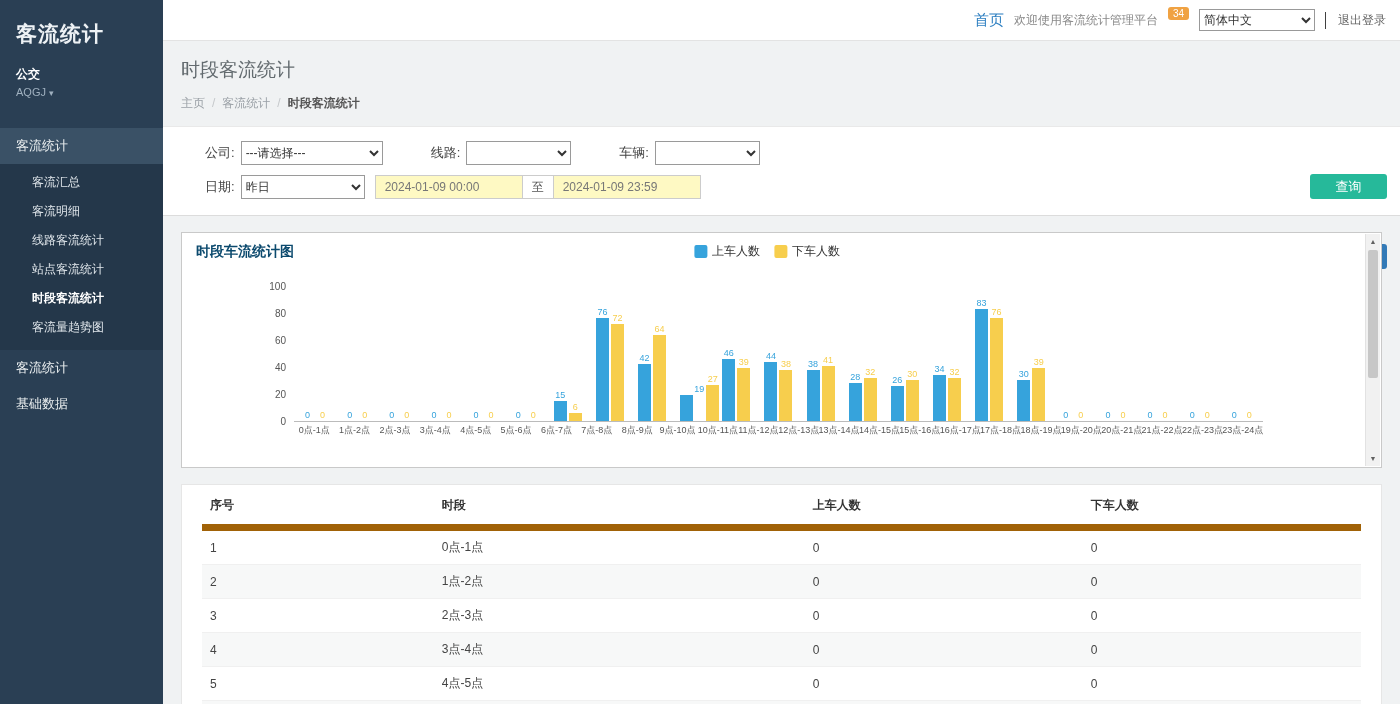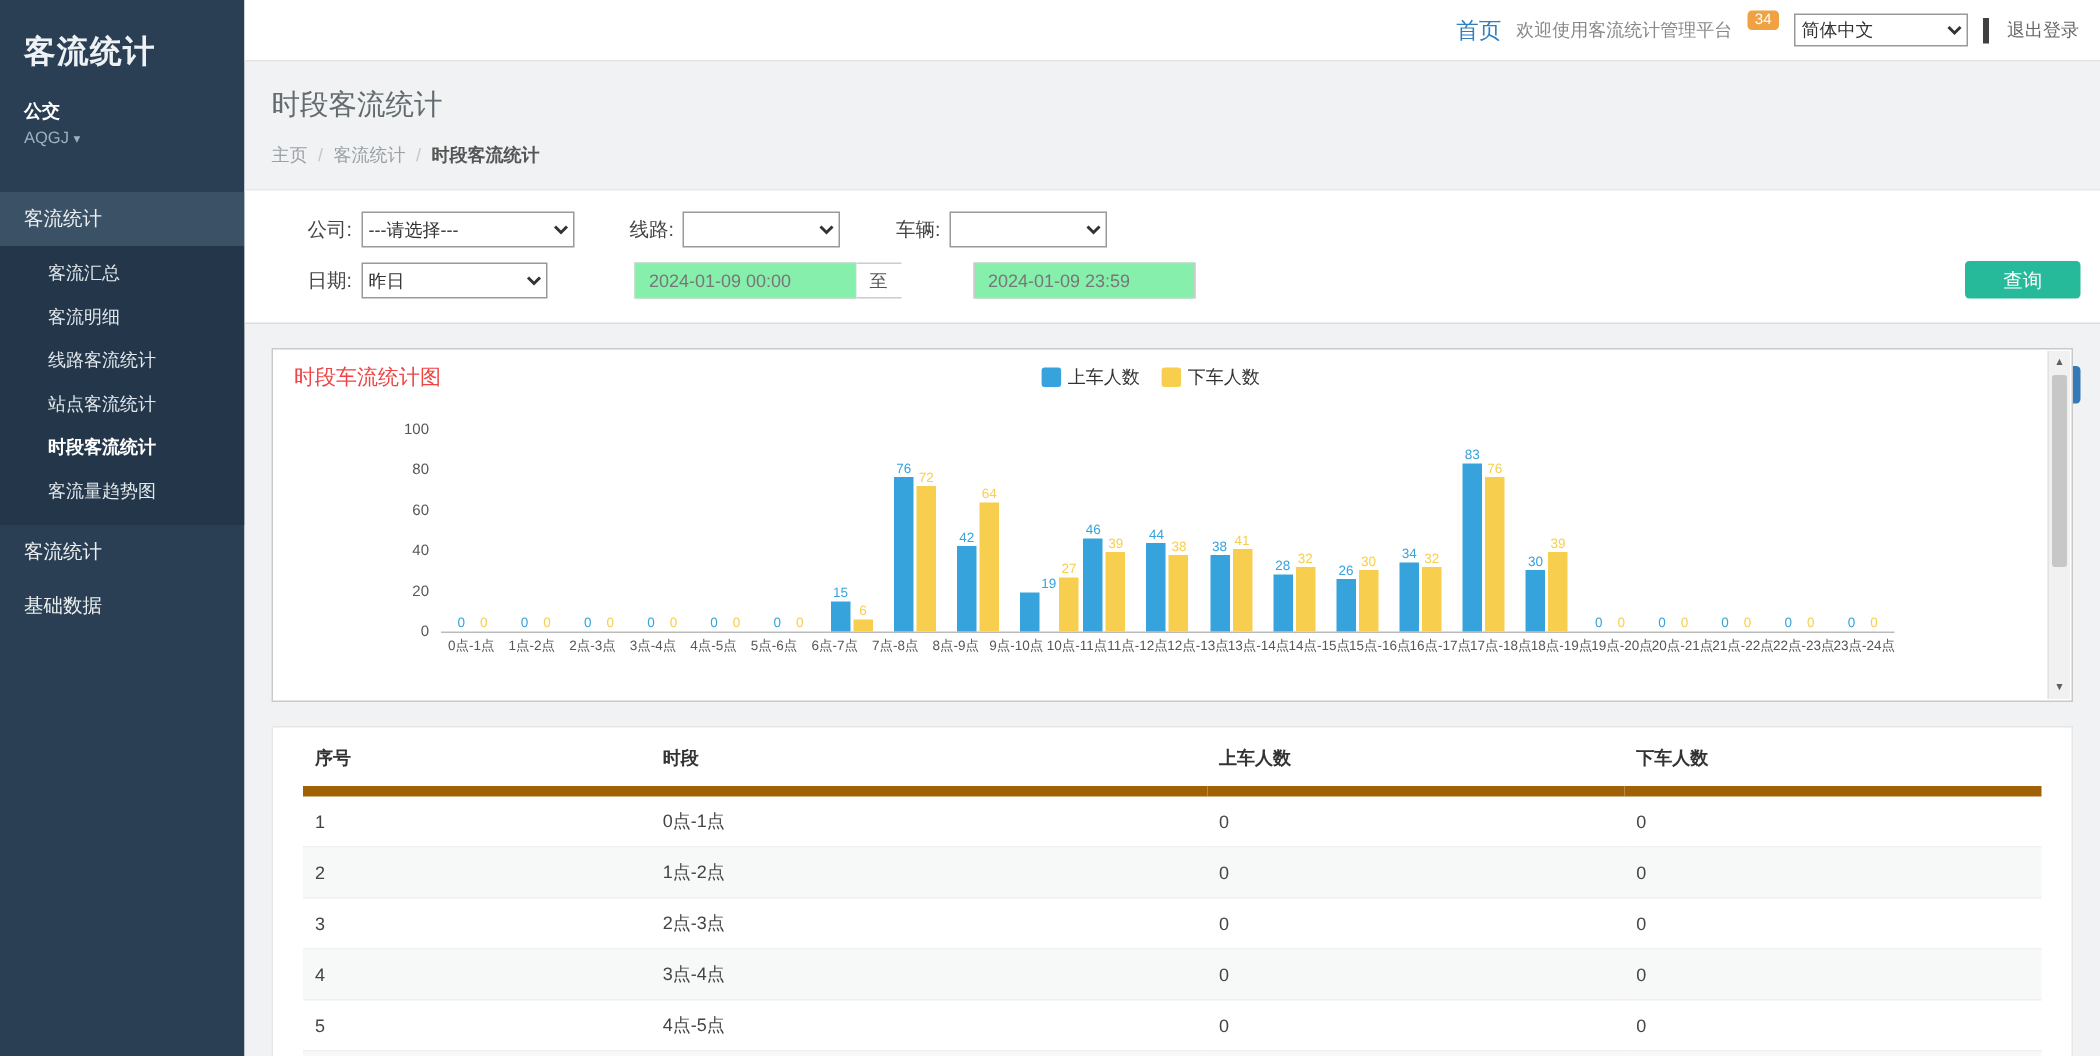--- a/index.html
+++ b/index.html
@@ -21,52 +21,52 @@
   .submenu-item.active { color:#ffffff; font-weight:bold; }
 
   
   .main { flex:1; display:flex; flex-direction:column; overflow:hidden; background:#f0f2f3; }
 
   .topbar { height:41px; background:#ffffff; border-bottom:1px solid #e3e3e3; display:flex; align-items:center; justify-content:flex-end; gap:10px; padding:0 14px; flex-shrink:0; }
   .home-link { color:#2d7fc1; font-size:15px; cursor:pointer; }
   .welcome-text { color:#888; font-size:12px; }
   .notif-badge { background:#f0a242; color:#fff; font-size:10px; padding:1px 5px; border-radius:3px; position:relative; top:-7px; }
   .lang-select { height:22px; font-size:12px; width:116px; border:1px solid #999; background:#fff; color:#333; font-family:inherit; }
-  .logout-link { color:#666; font-size:12px; border-left:4px solid #404040; padding-left:12px; cursor:pointer; }
+  .logout-link { color:#666; font-size:12px; border-left:1px solid #404040; padding-left:12px; cursor:pointer; }
 
   .content { flex:1; overflow:hidden; }
 
   .page-head { padding:16px 18px 4px; }
   .page-title { font-size:19px; font-weight:normal; color:#636b6f; margin-bottom:12px; }
   .breadcrumb { font-size:12px; color:#9aa0a6; padding-bottom:10px; }
   .crumb { cursor:pointer; }
   .crumb.current { color:#555; font-weight:bold; cursor:default; }
   .crumb-sep { margin:0 7px; color:#c5c8cb; }
 
   
   .filter-panel { background:#fff; border-top:1px solid #e9e9e9; border-bottom:1px solid #dcdcdc; padding:14px 14px 16px 42px; position:relative; }
   .f-row { display:flex; align-items:center; }
   .f-row + .f-row { margin-top:10px; }
   .f-label { font-size:13px; color:#444; margin-right:6px; }
   .f-group { display:flex; align-items:center; }
-  .f-group + .f-group { margin-left:37px; }
+  .f-group + .f-group { margin-left:48px; }
   .f-select { height:24px; border:1px solid #9a9a9a; background:#fff; font-size:12px; color:#333; font-family:inherit; }
   .w140 { width:142px; } .w105 { width:105px; } .w145 { width:145px; } .w100 { width:124px; }
   .date-group { display:flex; align-items:stretch; margin-left:10px; }
-  .date-input { width:148px; height:24px; background:#86efac; border:1px solid #ccc; color:#777; font-size:12px; padding:0 9px; font-family:inherit;margin-left:48px; }
+  .date-input { width:148px; height:24px; background:#fef9c3; border:1px solid #ccc; color:#777; font-size:12px; padding:0 9px; font-family:inherit; }
   .date-addon { border:1px solid #ccc; border-left:none; border-right:none; background:#fff; font-size:12px; color:#555; padding:0 9px; display:flex; align-items:center; }
   .action-buttons { position:absolute; top:13px; right:13px; display:flex; flex-direction:column; gap:11px; }
   .btn { width:77px; height:25px; border:none; border-radius:3px; color:#fff; font-size:13px; cursor:pointer; font-family:inherit;margin-top:34px; }
   .btn-query { background:#26b99a; }
   .btn-export { background:#337ab7; }
 
   
   .chart-card { margin:16px 18px; background:#fff; border:1px solid #c9c9c9; height:236px; position:relative; }
   .chart-head { padding:10px 14px 0; }
-  .chart-title { font-size:14px; font-weight:normal; color:#ef4444; }
+  .chart-title { font-size:14px; font-weight:bold; color:#0c4a6e; }
   .chart-legend { position:absolute; top:10px; left:50%; transform:translateX(-60%); display:flex; gap:14px; align-items:center; }
   .legend-item { display:flex; align-items:center; gap:5px; font-size:12px; color:#333; cursor:pointer; }
   .legend-swatch { width:13px; height:13px; border-radius:2px; display:inline-block; }
   .chart-body { display:flex; margin:26px 118px 0 78px; }
   .y-axis { position:relative; width:34px; height:135px; flex-shrink:0; }
   .y-lbl { position:absolute; right:8px; font-size:10px; color:#555; }
   .plot-wrap { flex:1; min-width:0; }
   .bars-row { display:flex; align-items:flex-end; height:135px; border-bottom:1px solid #bbb; }
   .bar-group { flex:1; display:flex; align-items:flex-end; justify-content:center; gap:2px; min-width:0; }
   .bar-col { display:flex; flex-direction:column; align-items:center; justify-content:flex-end; }

